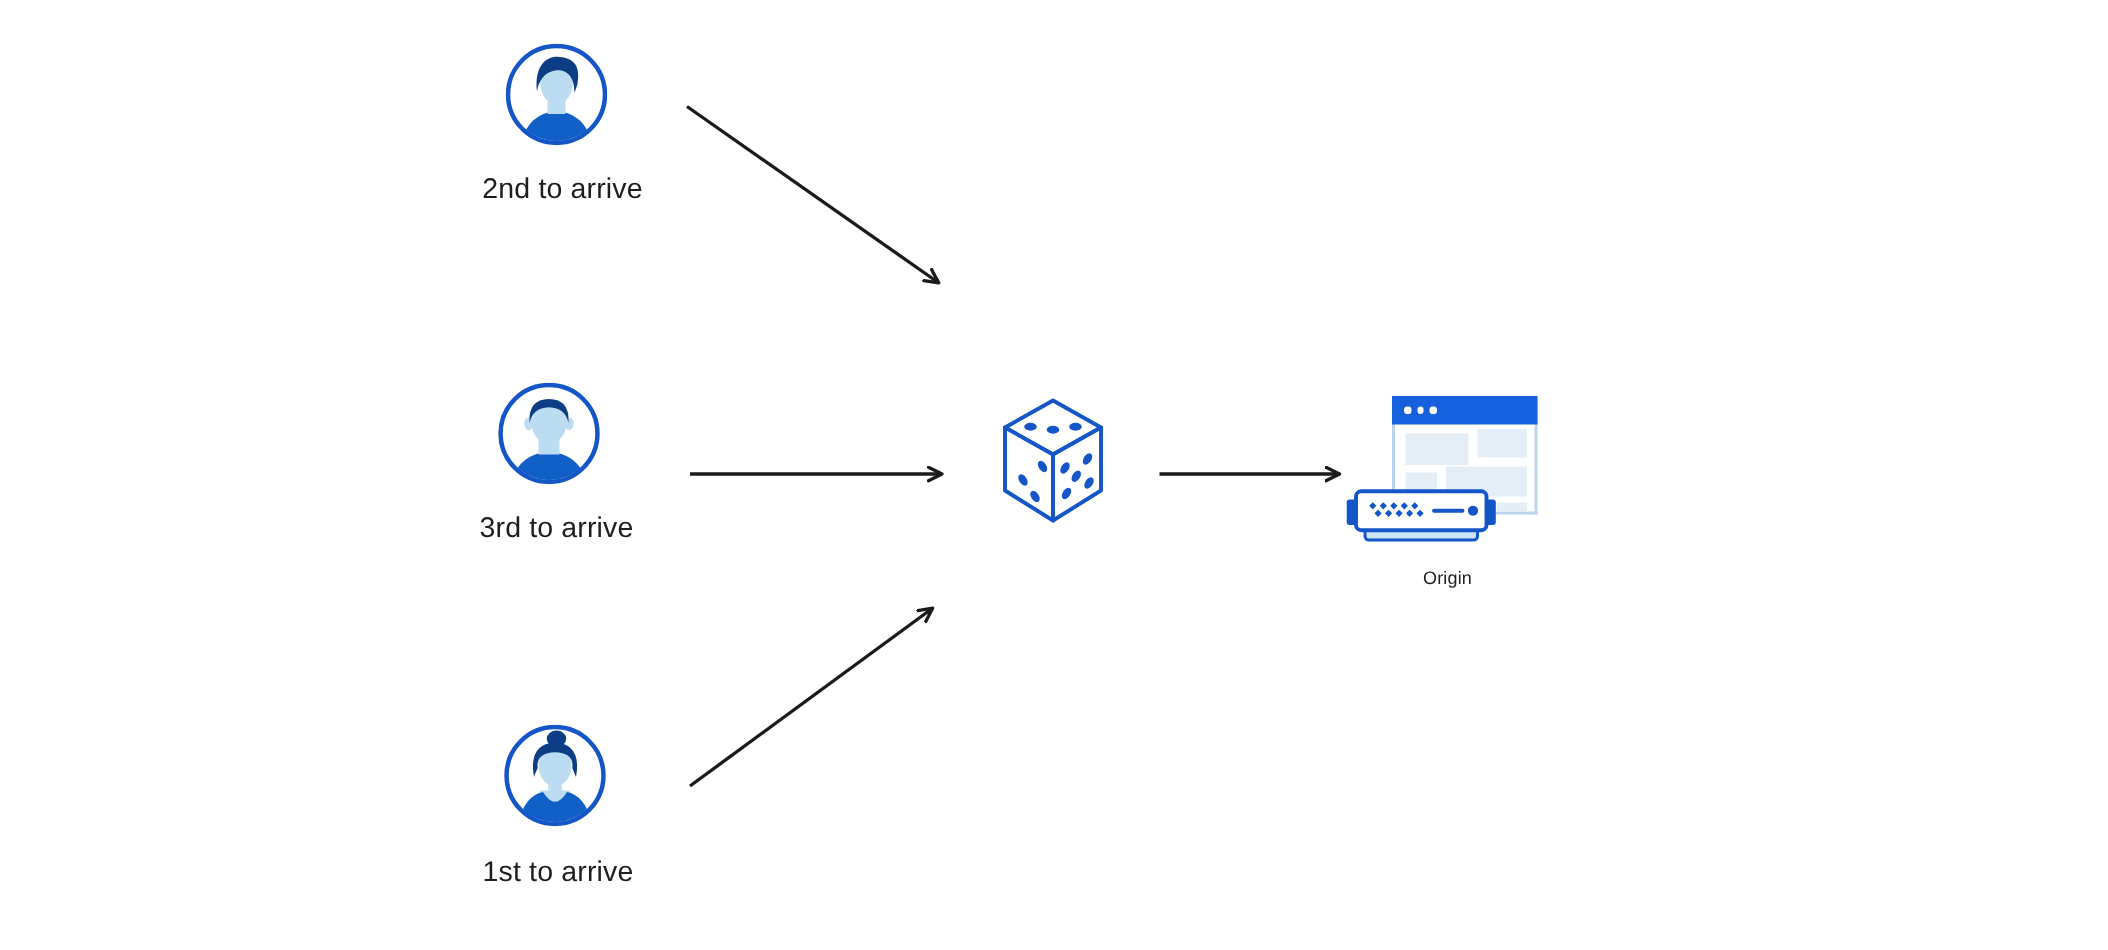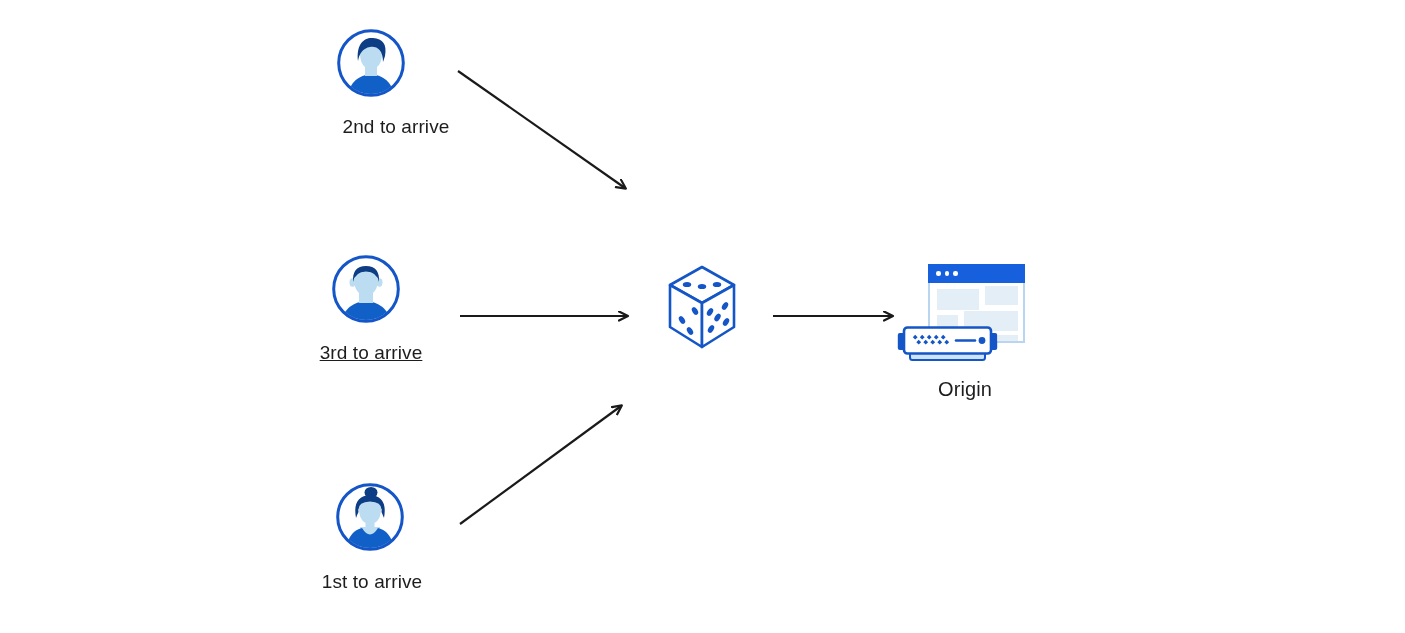--- a/index.html
+++ b/index.html
@@ -33,21 +33,21 @@
   .node{position:absolute;}
   .avatar{width:68px;height:68px;}
   .node-label{
     position:absolute;
     transform:translateX(-50%);
     font-size:19px;
     color:var(--text-black);
     white-space:nowrap;
     letter-spacing:.1px;
   }
-  .origin-label{font-size:20px;}
+  .origin-label{font-size:12px;}
   
   .window{
     position:absolute;left:928px;top:266px;width:97px;height:77px;
     background:#fff;
     border:2px solid var(--window-border);
     border-top:none;
   }
   .titlebar{
     position:absolute;left:-2px;top:-2px;width:97px;height:19px;
     background:var(--titlebar-blue);
@@ -89,41 +89,41 @@
         </defs>
       <circle cx="34" cy="34" r="32.3" fill="#fff" stroke="var(--accent-blue)" stroke-width="3"></circle>
       <g clip-path="url(#c1)">
         <path d="M10 70 Q13 47 34 45 Q55 47 58 70 Z" fill="var(--shirt-blue)"></path>
         <rect x="28" y="33" width="12" height="14" fill="var(--face-blue)"></rect>
         <path d="M23 24 Q23 12 34 12 Q45 12 45 24 Q45 34 40 38 Q34 42 28 38 Q23 34 23 24 Z" fill="var(--face-blue)"></path>
         <path d="M21 32 C19 14 28 8 36 9 C46 10 50 15 48 27 L46 33 C46 21 40 17 33 18 C26 19 22 25 21 32 Z" fill="var(--dark-navy)"></path>
       </g>
     </svg>
   </div>
-  <div class="node-label" style="left:396px;top:116px;text-align:center;">2nd to arrive</div>
+  <div class="node-label" style="left:375px;top:116px;text-align:center;">2nd to arrive</div>
 
   <div class="node" style="left:332px;top:255px;">
     <svg class="avatar" viewBox="0 0 68 68">
       <defs>
           <clipPath id="c2">
             <circle cx="34" cy="34" r="31"></circle>
           </clipPath>
         </defs>
       <circle cx="34" cy="34" r="32.3" fill="#fff" stroke="var(--accent-blue)" stroke-width="3"></circle>
       <g clip-path="url(#c2)">
         <path d="M8 70 Q12 48 34 46 Q56 48 60 70 Z" fill="var(--shirt-blue)"></path>
         <rect x="27" y="34" width="14" height="14" fill="var(--face-blue)"></rect>
         <ellipse cx="20.5" cy="27.5" rx="3" ry="4.2" fill="var(--face-blue)"></ellipse>
         <ellipse cx="47.5" cy="27.5" rx="3" ry="4.2" fill="var(--face-blue)"></ellipse>
         <path d="M22 25 Q22 13 34 13 Q46 13 46 25 Q46 34 40 39 Q34 43 28 39 Q22 34 22 25 Z" fill="var(--face-blue)"></path>
         <path d="M21 27 Q20 11 34 11 Q48 11 47 27 Q45 17 34 16.5 Q23 17 21 27 Z" fill="var(--dark-navy)"></path>
       </g>
     </svg>
   </div>
-  <div class="node-label" style="left:371px;top:342px;text-decoration:underline;">3rd to arrive</div>
+  <div class="node-label" style="left:371px;top:342px;">3rd to arrive</div>
 
   <div class="node" style="left:336px;top:483px;">
     <svg class="avatar" viewBox="0 0 68 68">
       <defs>
           <clipPath id="c3">
             <circle cx="34" cy="34" r="31"></circle>
           </clipPath>
         </defs>
       <circle cx="34" cy="34" r="32.3" fill="#fff" stroke="var(--accent-blue)" stroke-width="3"></circle>
       <g clip-path="url(#c3)">

